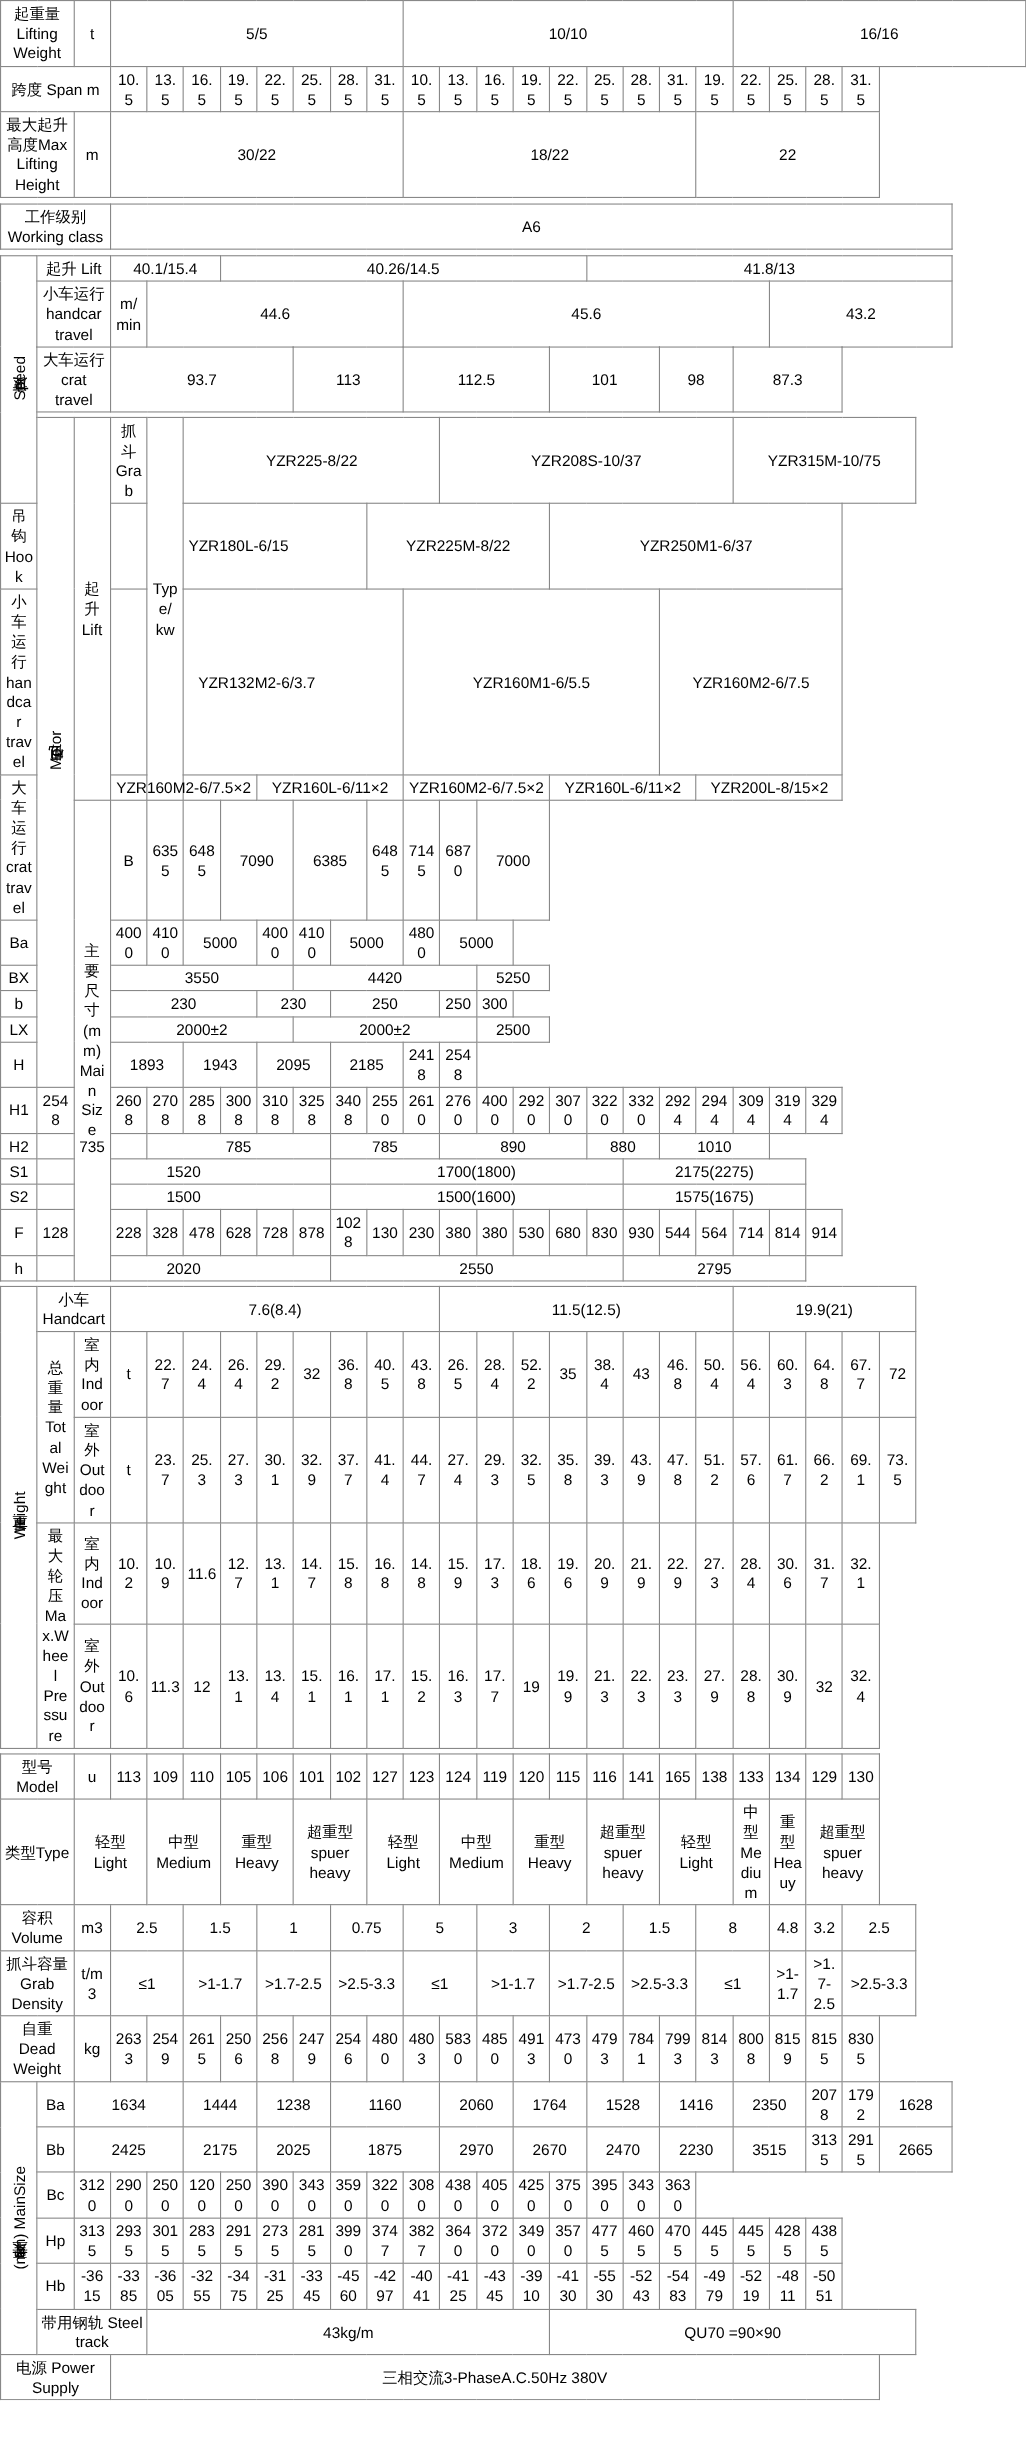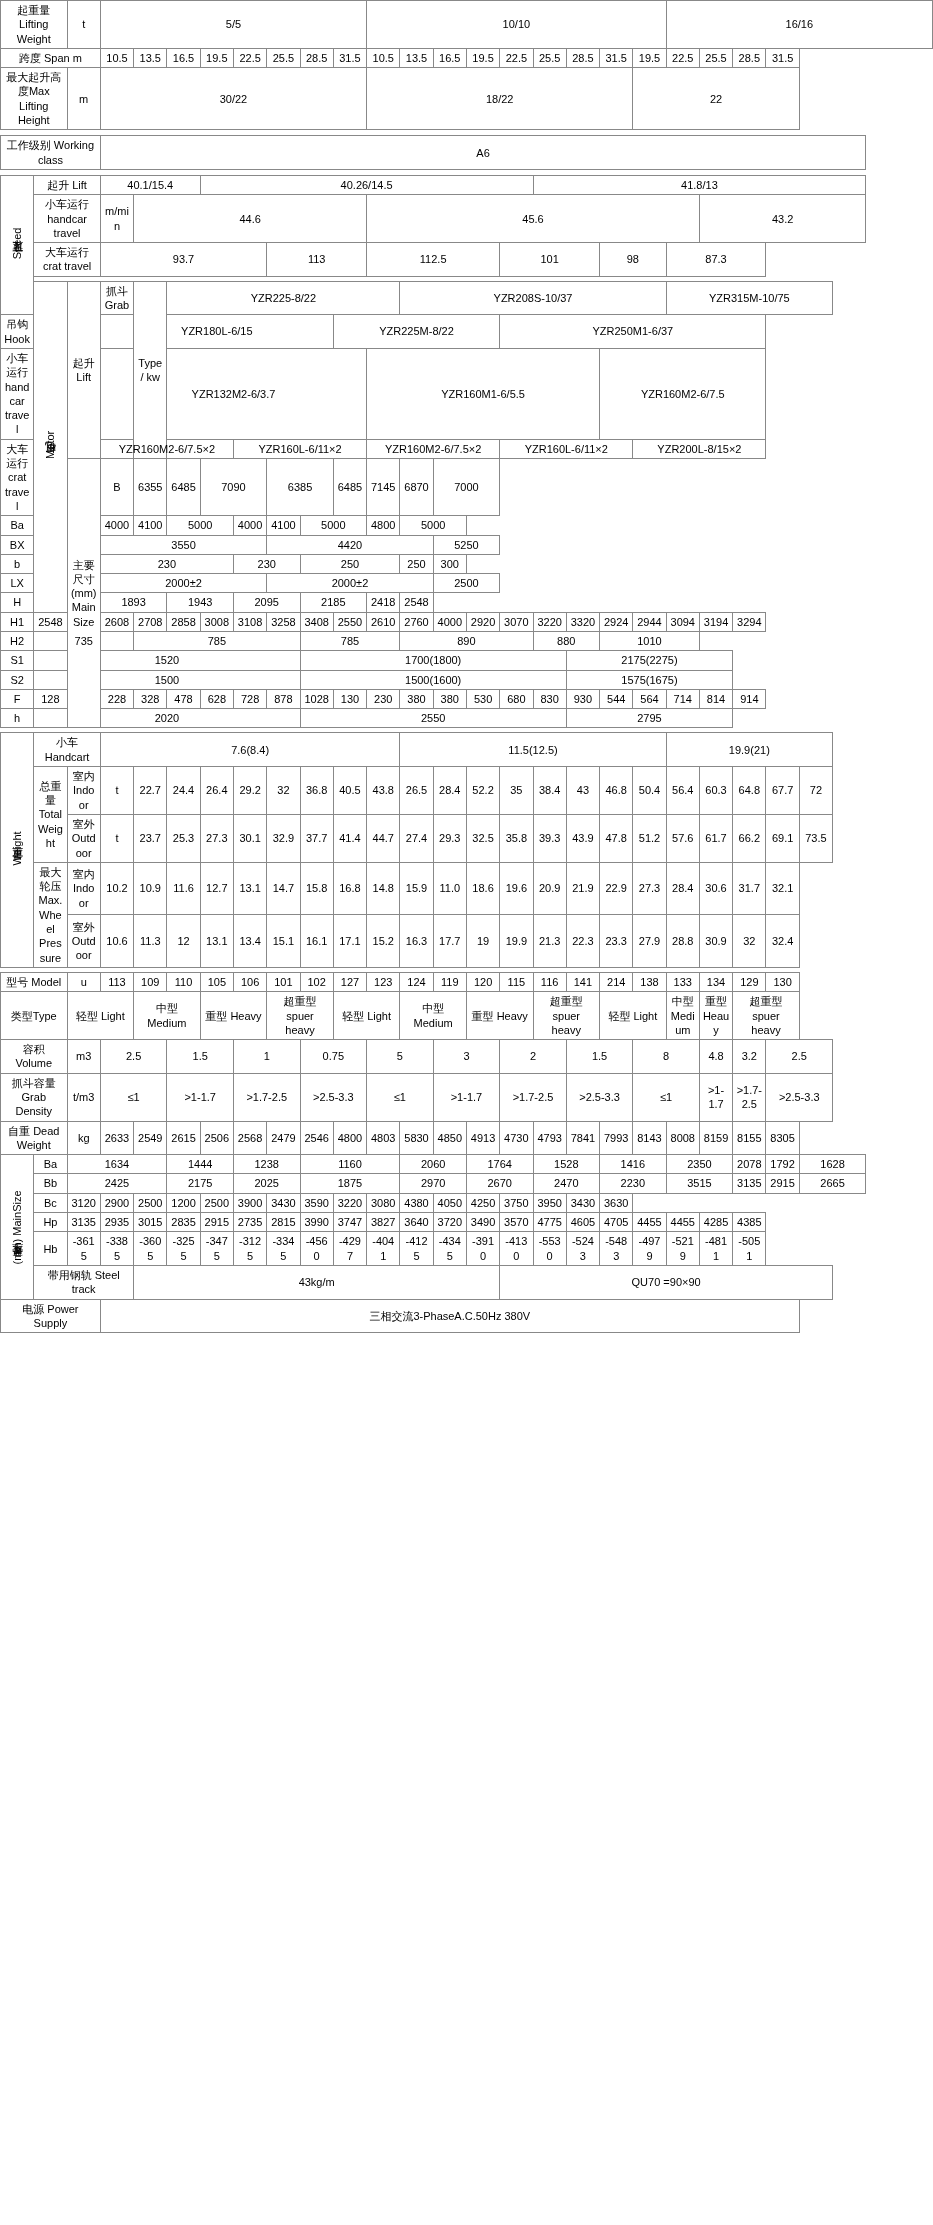--- a/index.html
+++ b/index.html
@@ -24,21 +24,21 @@
     }
     .rotated-cell {
       writing-mode: vertical-rl;
       transform: rotate(180deg);
       white-space: nowrap;
     }
   </style>
 </head>
 <body>
 
-<table style="font-size:11px;">
+<table style="font-size:14px;">
 
   <tbody>
       <tr>
     <td colspan="2">起重量 Lifting Weight</td>
     <td>t</td>
     <td colspan="8">5/5</td>
     <td colspan="9">10/10</td>
     <td colspan="8">16/16</td>
   </tr>
 
@@ -343,21 +343,21 @@
     <td>10.2</td>
     <td>10.9</td>
     <td>11.6</td>
     <td>12.7</td>
     <td>13.1</td>
     <td>14.7</td>
     <td>15.8</td>
     <td>16.8</td>
     <td>14.8</td>
     <td>15.9</td>
-    <td>11.0</td>
+    <td>17.3</td>
     <td>18.6</td>
     <td>19.6</td>
     <td>20.9</td>
     <td>21.9</td>
     <td>22.9</td>
     <td>27.3</td>
     <td>28.4</td>
     <td>30.6</td>
     <td>31.7</td>
     <td>32.1</td>
@@ -402,21 +402,21 @@
     <td>101</td>
     <td>102</td>
     <td>127</td>
     <td>123</td>
     <td>124</td>
     <td>119</td>
     <td>120</td>
     <td>115</td>
     <td>116</td>
     <td>141</td>
-    <td>214</td>
+    <td>165</td>
     <td>138</td>
     <td>133</td>
     <td>134</td>
     <td>129</td>
     <td>130</td>
   </tr>
 
   <tr>
     <td colspan="2">类型Type</td>
     <td colspan="2">轻型 Light</td>

